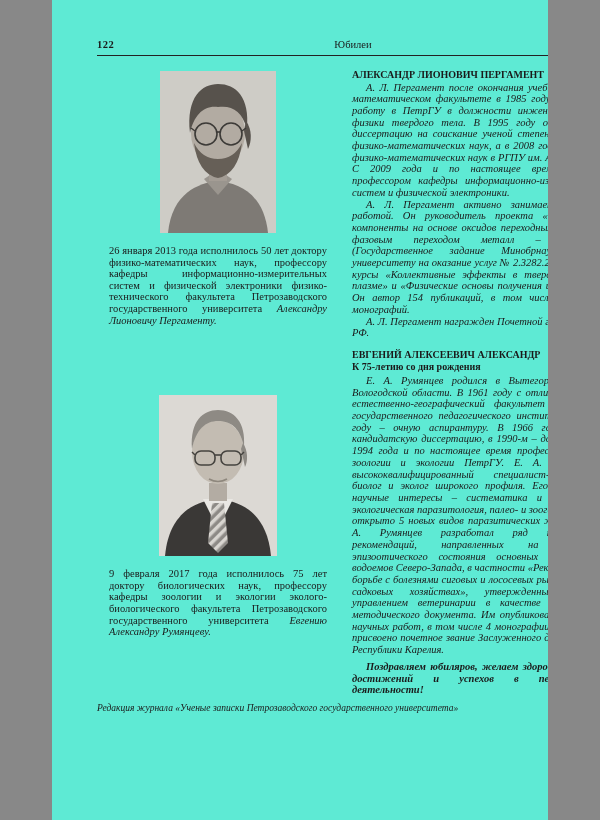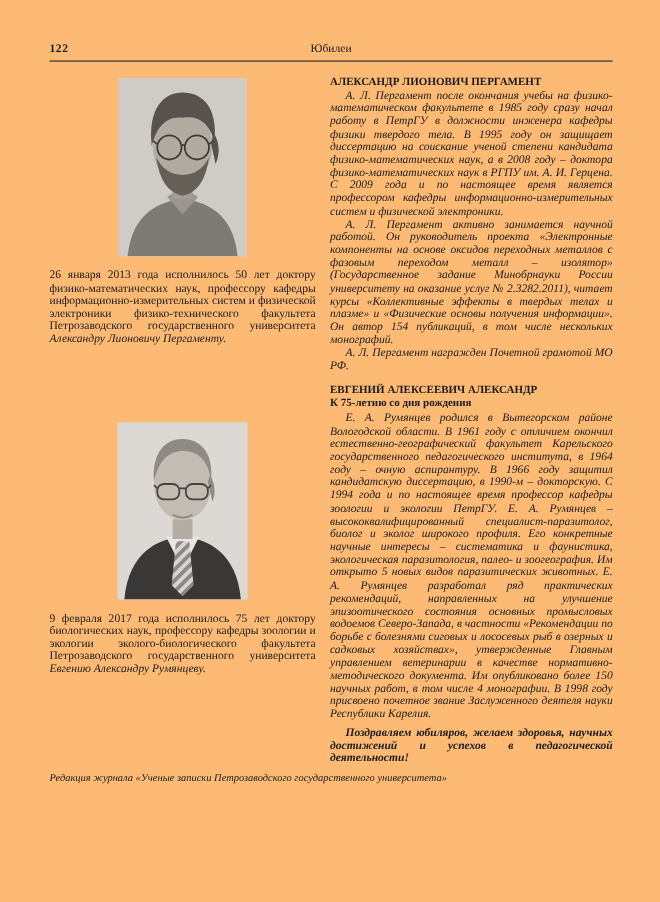--- a/index.html
+++ b/index.html
@@ -1,19 +1,19 @@
 <!DOCTYPE html>
 <html><head>
 <meta charset="utf-8">
 <style>
   * { box-sizing: border-box; }
   html,body { margin:0; padding:0; }
   body { background:#888; }
   .page {
-    width:600px; height:820px; background:#fdba74; color:#1a1a1a;
+    width:496px; height:820px; background:#5eead4; color:#1a1a1a;
     position:relative; margin:0 auto; overflow:hidden;
     font-family:"Liberation Serif","DejaVu Serif",serif;
     padding-left:36px;
   }
   .page-inner { position:absolute; left:45px; top:38px; width:512px; }
   .pagehead { position:relative; height:15px; font-size:10.5px; line-height:14px; }
   .pagenum { font-weight:bold; letter-spacing:0.5px; }
   .running-title { position:absolute; left:0; right:0; text-align:center; }
   .head-rule { border:0; border-top:1.2px solid #222; margin:2px 0 0; }
   .columns { display:flex; gap:13px; margin-top:9px; }
@@ -21,21 +21,21 @@
   .col-right { width:257px; flex:none; }
 
   
   figure { margin:0; display:flex; justify-content:center; }
   .photo-frame { background:#d8d6d2; line-height:0; }
   .photo1 { margin-top:6px; }
   .photo2 { margin-top:69px; }
 
   
   .caption {
-    margin:12px 0 0; font-size:10.5px; line-height:11.6px;
+    margin:12px 12px 0; font-size:10.5px; line-height:11.6px;
     text-align:justify;
   }
   .caption .cap-name { font-style:italic; }
 
   
   .art-title { margin:4px 0 0; font-size:10px; line-height:12.5px; font-weight:bold; }
   .art-sub   { margin:0 0 2px;  font-size:10px; line-height:11.5px; font-weight:bold; }
   .art2 .art-title { margin-top:10px; }
   .col-right p.body {
     margin:0; font-size:10.5px; line-height:11.7px;

